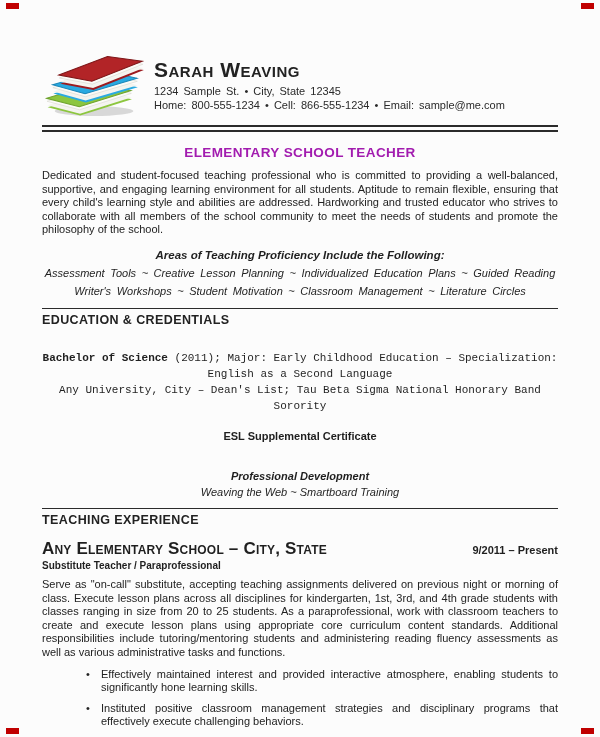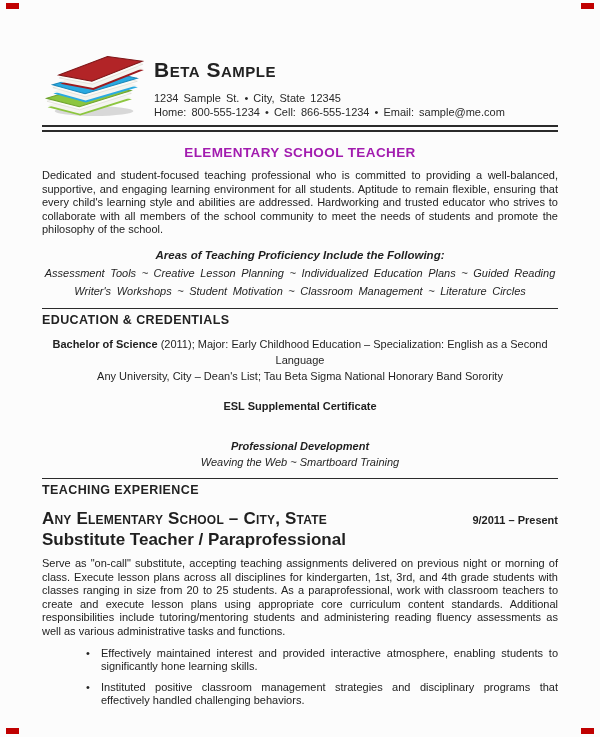--- a/index.html
+++ b/index.html
@@ -17,50 +17,50 @@
   .corner-tl{left:6px;top:3px;}
   .corner-tr{right:6px;top:3px;}
   .corner-bl{left:6px;bottom:3px;}
   .corner-br{right:6px;bottom:3px;}
 
   
   .header{display:flex;align-items:flex-start;margin-top:55px;}
   .logo{width:104px;height:63px;flex:0 0 auto;margin-left:2px;}
   .head-text{margin-left:6px;padding-top:3px;}
   .name{font-size:21px;font-weight:bold;font-variant:small-caps;letter-spacing:.5px;color:#222;}
-  .addr{font-size:11px;margin-top:10px;word-spacing:2px;color:#2a2a2a;}
+  .addr{font-size:11px;margin-top:3px;word-spacing:2px;color:#2a2a2a;}
   .contact{font-size:11px;margin-top:2px;word-spacing:2px;color:#2a2a2a;}
 
   .double-rule{margin-top:7px;height:3px;border-top:2.5px solid #2b2b2b;border-bottom:2px solid #2b2b2b;}
   .rule{margin-top:8px;border-top:1.8px solid #2b2b2b;height:0;}
 
   .doc-title{margin-top:13px;text-align:center;font-size:13.5px;font-weight:bold;letter-spacing:.4px;color:#a21caf;}
 
   .para{font-size:11px;line-height:13.6px;text-align:justify;margin-top:9px;color:#222;}
 
   .prof-head{margin-top:12px;text-align:center;font-size:11.5px;font-weight:bold;font-style:italic;}
   .prof-line{text-align:center;font-size:11px;font-style:italic;line-height:18px;word-spacing:2.5px;}
   .prof-lines{margin-top:3px;}
 
   .sec-head{margin-top:4px;font-size:12.5px;font-weight:bold;letter-spacing:.4px;color:#222;}
 
   .center-line{text-align:center;font-size:11px;line-height:16px;}
-  .edu-block{margin-top:9px;}
+  .edu-block{margin-top:23px;font-family:Liberation Mono, monospace;}
   .bold{font-weight:bold;}
   .license-block{margin-top:14px;}
   .license-block div{font-weight:bold;}
   .pd-block{margin-top:24px;}
   .pd-title{font-weight:bold;font-style:italic;}
   .pd-line{font-style:italic;}
 
   .job{margin-top:12px;}
   .job-head{display:flex;justify-content:space-between;align-items:baseline;}
   .employer{font-size:17px;font-weight:bold;font-variant:small-caps;letter-spacing:.2px;}
   .dates{font-size:11px;font-weight:bold;white-space:nowrap;}
-  .role{font-size:17px;font-weight:bold;margin-top:1px;}
+  .role{font-size:10px;font-weight:bold;margin-top:1px;}
   .job .para{margin-top:7px;}
 
   ul.bullets{margin:8px 0 0 0;padding:0 0 0 44px;list-style:none;}
   ul.bullets li{
     font-size:11px;line-height:13.6px;text-align:justify;
     position:relative;padding-left:15px;margin-bottom:7px;color:#222;
   }
   ul.bullets li::before{content:"•";position:absolute;left:0;top:0;font-size:11px;}
 </style>
 </head>
@@ -92,21 +92,21 @@
       </g>
 
       <g transform="translate(12,0) rotate(-10 50 15)">
         <polygon points="2,21 54,11 88,22 34,33" fill="#9c1b1f"></polygon>
         <polygon points="2,19 54,9 88,20 34,31" fill="#f4f4ef"></polygon>
         <polygon points="2,15 54,5 88,16 34,27" fill="#fbfbf7" stroke="#d8d8d0" stroke-width="0.6"></polygon>
         <polygon points="2,12 54,2 88,13 34,24" fill="#b22427" stroke="#7d1517" stroke-width="1"></polygon>
       </g>
     </svg>
     <div class="head-text">
-      <div class="name">Beta Sample</div>
+      <div class="name">Sarah Weaving</div>
       <div class="addr">1234 Sample St. • City, State 12345</div>
       <div class="contact">Home: 800-555-1234 • Cell: 866-555-1234 • Email: sample@me.com</div>
     </div>
   </div>
 
   <div class="double-rule"></div>
 
   <div class="doc-title">ELEMENTARY SCHOOL TEACHER</div>
 
   <div class="para">Dedicated and student-focused teaching professional who is committed to providing a well-balanced, supportive, and engaging learning environment for all students. Aptitude to remain flexible, ensuring that every child's learning style and abilities are addressed. Hardworking and trusted educator who strives to collaborate with all members of the school community to meet the needs of students and promote the philosophy of the school.</div>
@@ -138,17 +138,17 @@
 
   <div class="job">
     <div class="job-head">
       <span class="employer">Any Elementary School – City, State</span>
       <span class="dates">9/2011 – Present</span>
     </div>
     <div class="role">Substitute Teacher / Paraprofessional</div>
     <div class="para">Serve as "on-call" substitute, accepting teaching assignments delivered on previous night or morning of class. Execute lesson plans across all disciplines for kindergarten, 1st, 3rd, and 4th grade students with classes ranging in size from 20 to 25 students. As a paraprofessional, work with classroom teachers to create and execute lesson plans using appropriate core curriculum content standards. Additional responsibilities include tutoring/mentoring students and administering reading fluency assessments as well as various administrative tasks and functions.</div>
     <ul class="bullets">
       <li>Effectively maintained interest and provided interactive atmosphere, enabling students to significantly hone learning skills.</li>
-      <li>Instituted positive classroom management strategies and disciplinary programs that effectively handled challenging behaviors.</li>
+      <li>Instituted positive classroom management strategies and disciplinary programs that effectively execute challenging behaviors.</li>
     </ul>
   </div>
 
 </div>
 
 </body></html>

